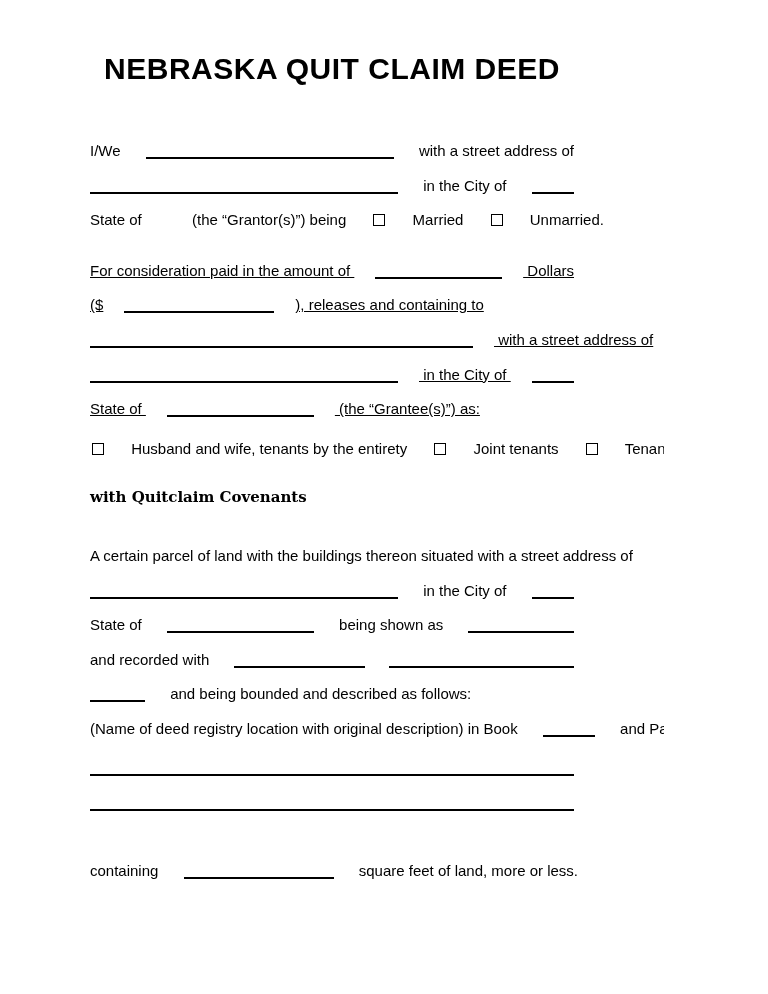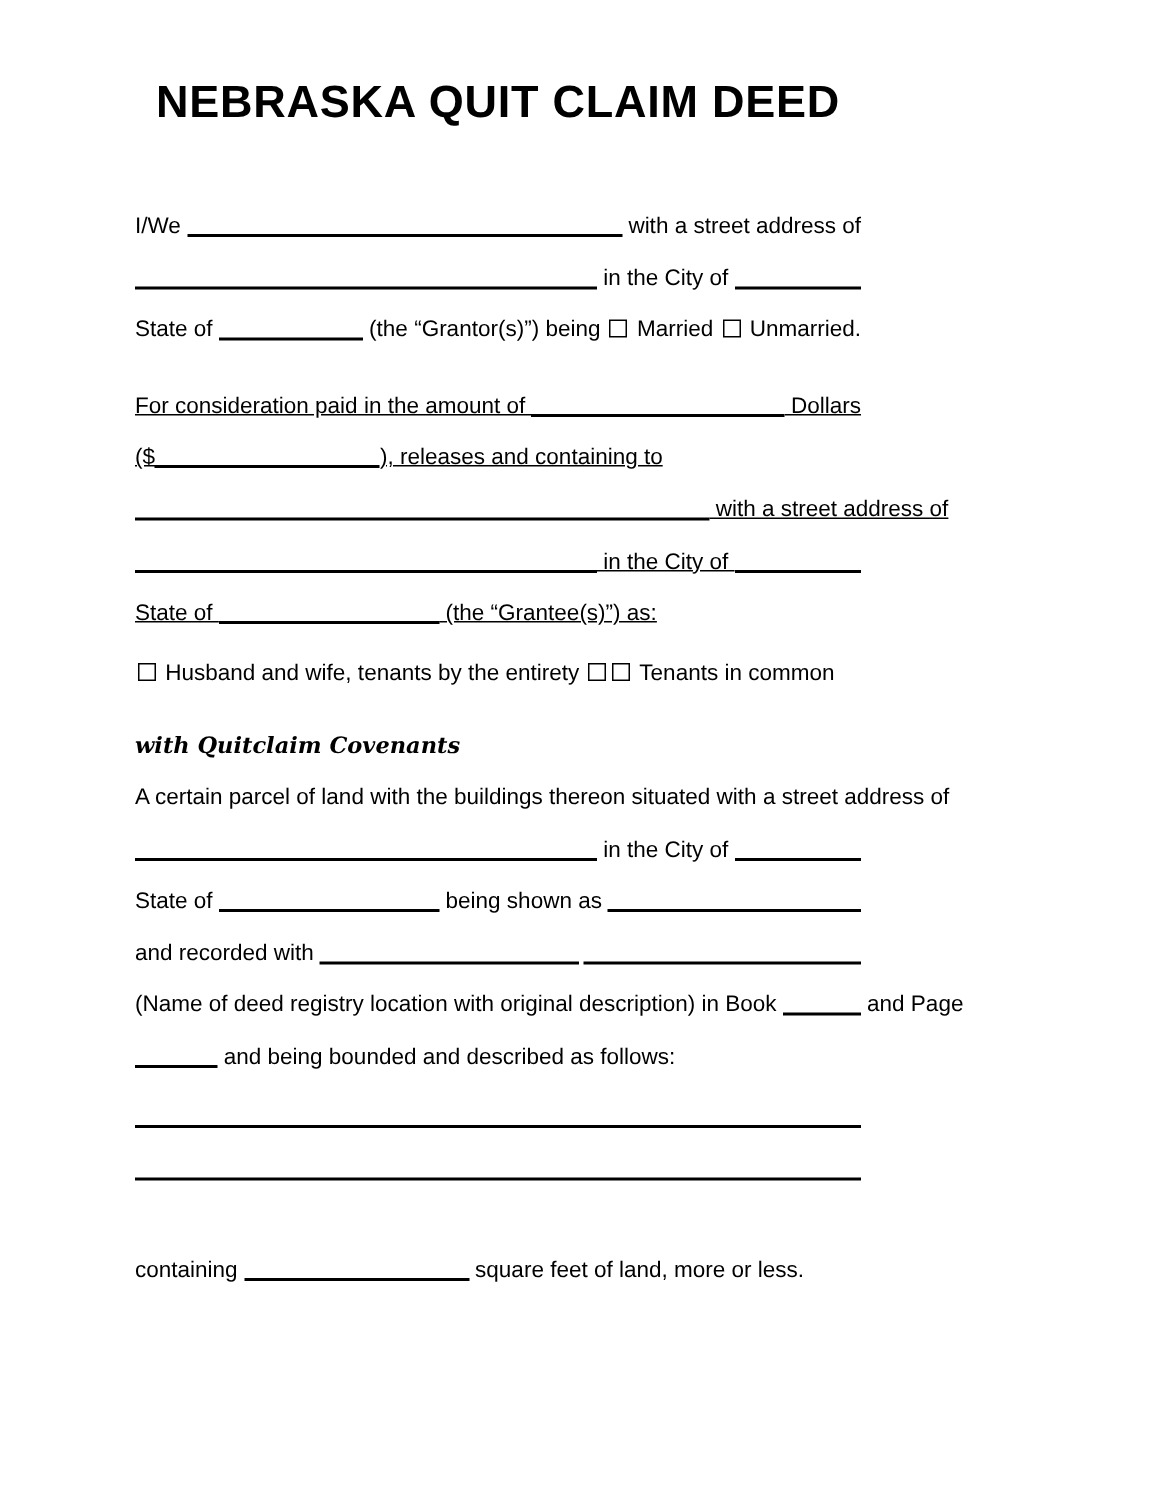--- a/index.html
+++ b/index.html
@@ -9,43 +9,43 @@
     box-sizing:border-box;
   }
   .content{padding:0 90px;}
   .doc-title{
     margin:0;padding-top:49px;text-align:center;
     font-size:30px;line-height:39px;font-weight:bold;letter-spacing:0.5px;
     font-family:"Liberation Sans", sans-serif;
   }
   .para{margin:0;}
   .line{
-    display:flex;align-items:baseline;line-height:34.6px;min-height:34.6px;
+    display:flex;align-items:baseline;line-height:34.6px;min-height:34.6px;gap:21px;
   }
   .t{white-space:pre;flex:0 0 auto;}
   .blank{
     height:0;border-bottom:2px solid #000;position:relative;top:3px;flex:0 0 auto;
   }
   .fill{flex:1 1 auto;}
   .w52{width:52px}.w55{width:55px}.w147{width:147px}.w150{width:150px}
   .w185{width:185px}.w308{width:308px}.w383{width:383px}
   .gap3{margin-left:3px;}
   .cb{
     display:inline-block;width:10px;height:10px;border:1.5px solid #000;
     flex:0 0 auto;margin:0 2px;position:relative;top:1px;background:#fff;
   }
   .mt-p1{margin-top:46px;}
   .mt-p2{margin-top:16px;text-decoration:underline;}
   .mt-tenancy{margin-top:5px;}
   .mt-covenant{margin-top:14px;}
-  .mt-p4{}
+  .mt-p4{margin-top:24px;}
   .mt-desc{margin-top:4px;}
   .mt-containing{margin-top:34px;}
   .covenant{
-    font-family:"DejaVu Serif", serif;font-style:italic;font-weight:bold;
+    font-family:"DejaVu Serif", serif;font-weight:bold;
     font-size:15px;line-height:34.6px;
   }
   .line.solo{align-items:flex-end;padding-bottom:9px;box-sizing:border-box;}
   .line.solo .blank{top:0;}
 </style>
 </head>
 <body>
 
 <div class="page">
   <div class="content">
@@ -99,20 +99,21 @@
         <span class="blank w147"></span>
         <span class="t"> (the “Grantee(s)”) as:</span>
       </div>
     </div>
 
     <div class="para mt-tenancy">
       <div class="line">
         <span class="cb"></span>
         <span class="t"> Husband and wife, tenants by the entirety </span>
         <span class="cb"></span>
+        <span class="t"> Joint tenants </span>
         <span class="cb"></span>
         <span class="t"> Tenants in common</span>
       </div>
     </div>
 
     <div class="para mt-covenant">
       <div class="line covenant">
         <span class="t">with Quitclaim Covenants</span>
       </div>
     </div>
@@ -131,27 +132,27 @@
         <span class="blank w147"></span>
         <span class="t"> being shown as </span>
         <span class="blank fill"></span>
       </div>
       <div class="line">
         <span class="t">and recorded with </span>
         <span class="blank fill"></span>
         <span class="blank w185 gap3"></span>
       </div>
       <div class="line">
+        <span class="blank w55"></span>
+        <span class="t"> and being bounded and described as follows:</span>
+      </div>
+      <div class="line">
         <span class="t">(Name of deed registry location with original description) in Book </span>
         <span class="blank w52"></span>
         <span class="t"> and Page</span>
-      </div>
-      <div class="line">
-        <span class="blank w55"></span>
-        <span class="t"> and being bounded and described as follows:</span>
       </div>
     </div>
 
     <div class="para mt-desc">
       <div class="line solo">
         <span class="blank fill"></span>
       </div>
       <div class="line solo">
         <span class="blank fill"></span>
       </div>

